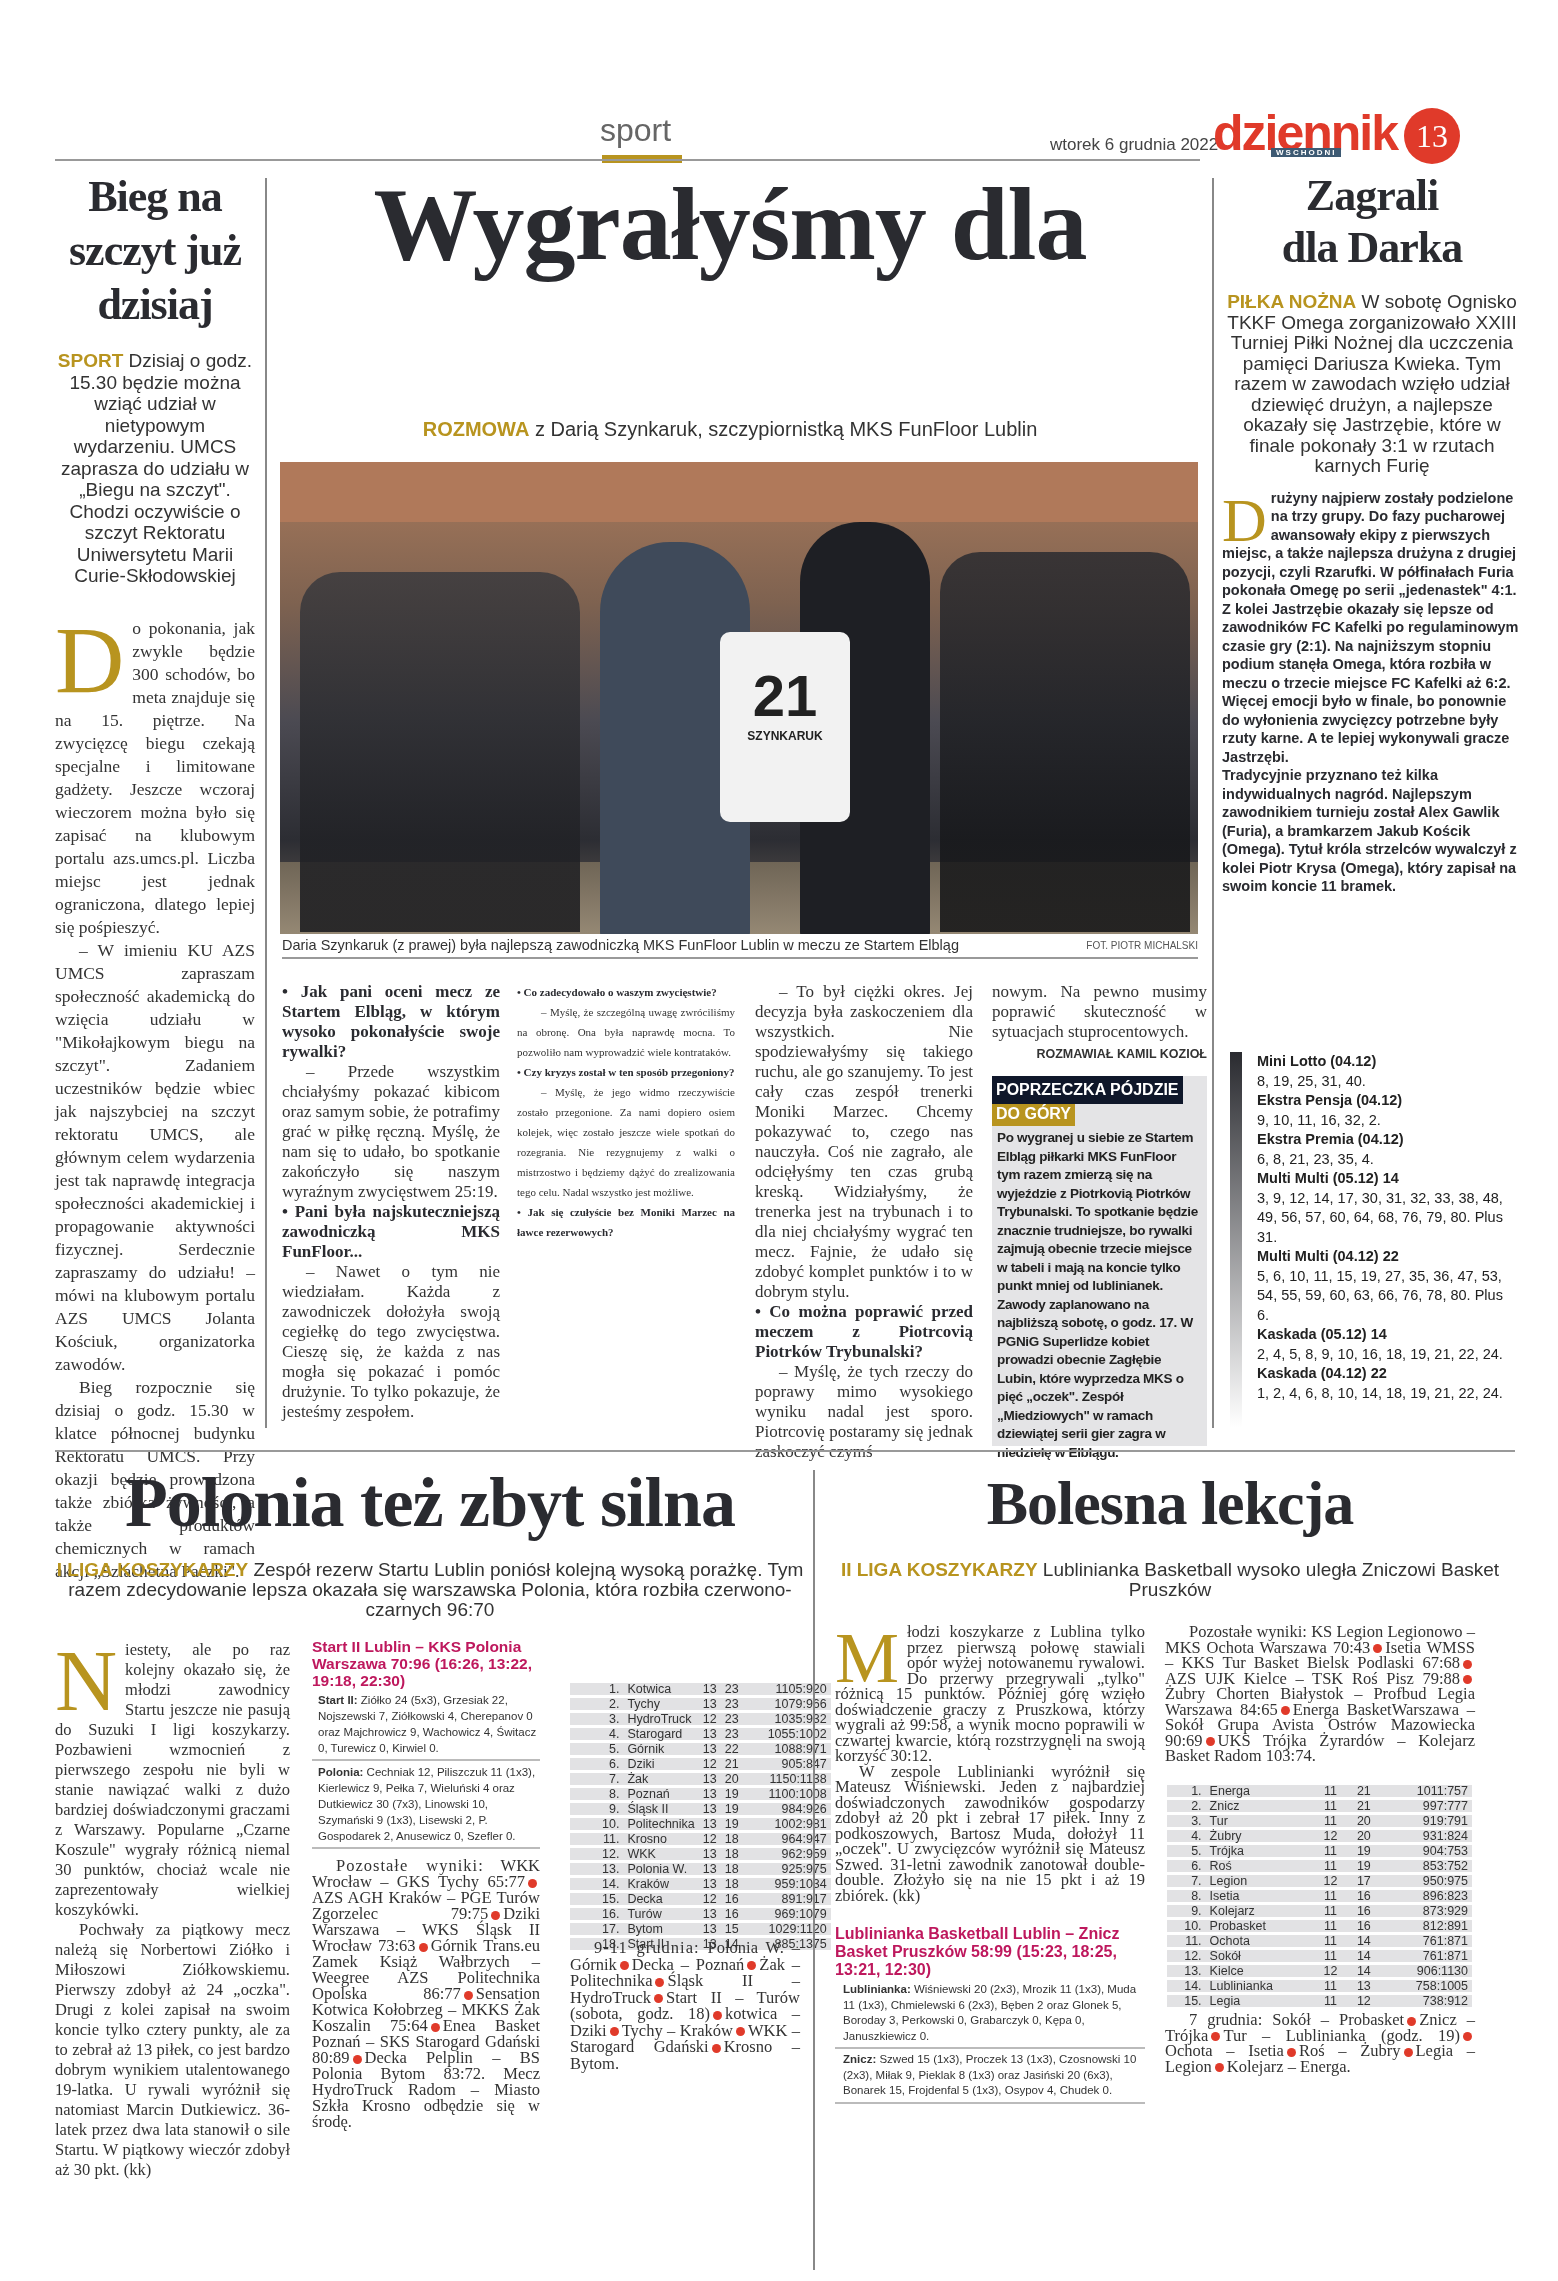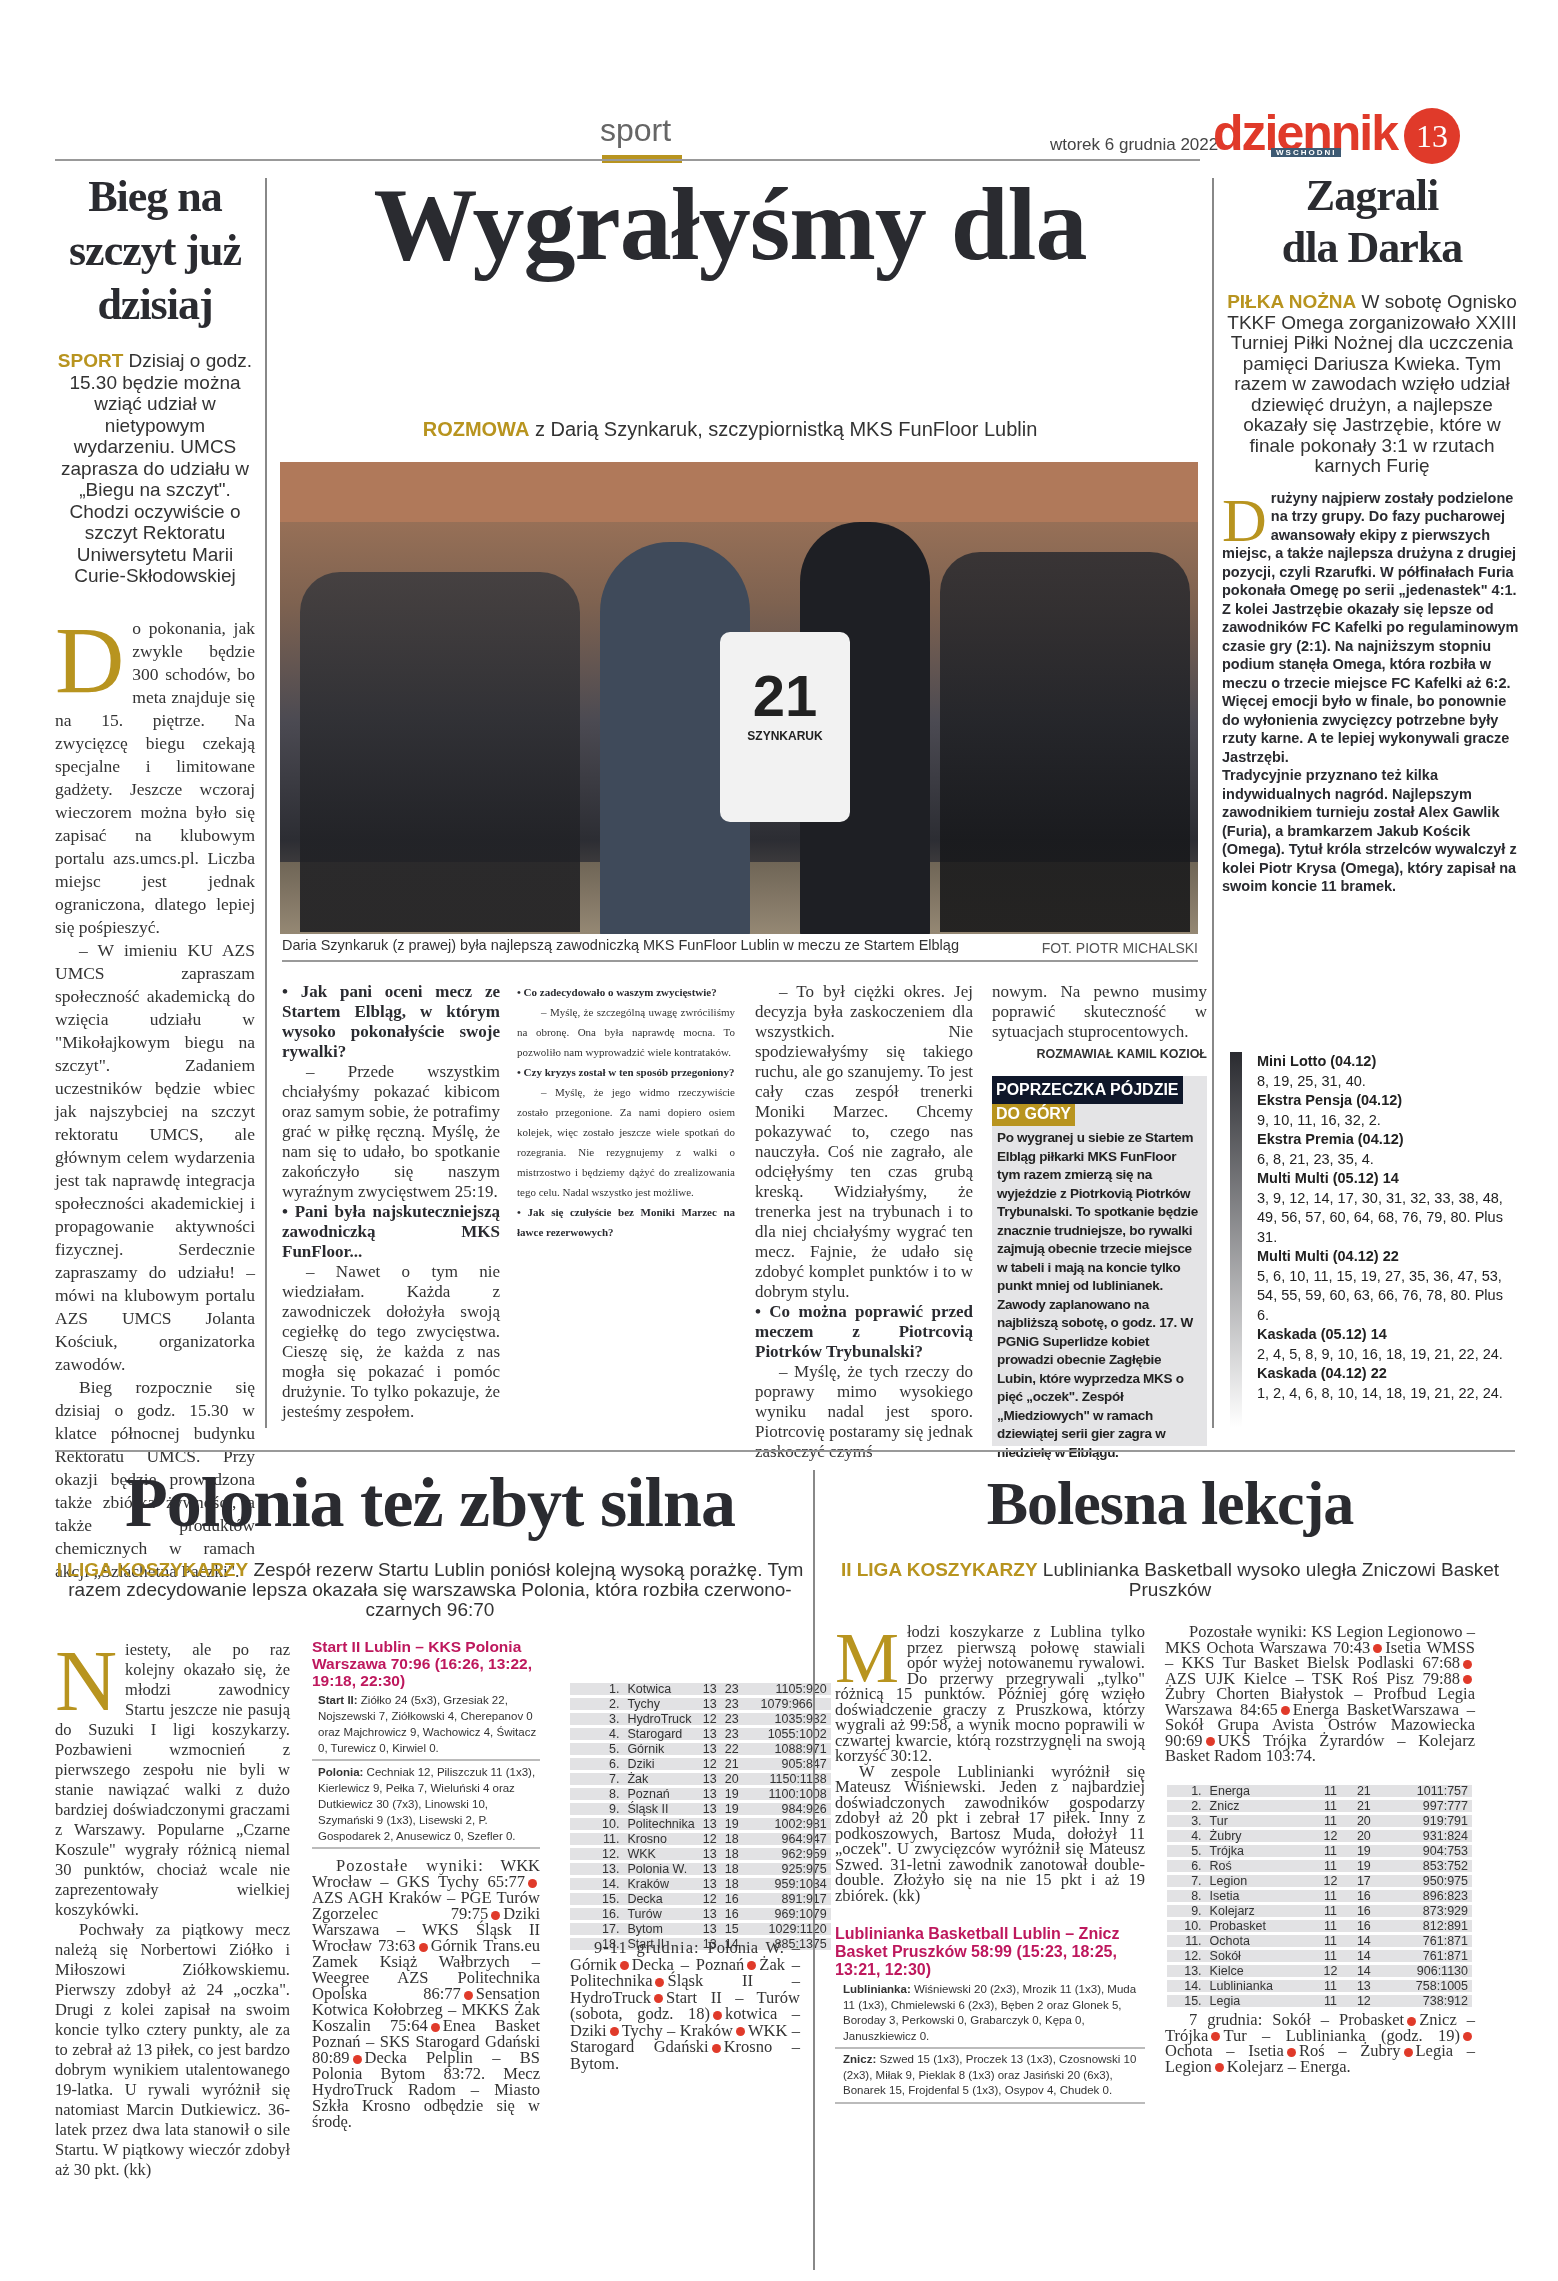--- a/index.html
+++ b/index.html
@@ -75,21 +75,21 @@
   <div class="abs" style="left:520px;top:60px;width:130px;height:420px;background:#1e1f24;border-radius:60px 60px 10px 10px"></div>
   <div class="abs" style="left:440px;top:170px;width:130px;height:190px;background:#f2f2f2;border-radius:10px;text-align:center;font-family:'Liberation Sans',sans-serif;color:#222">
     <div style="font-size:58px;font-weight:bold;margin-top:30px">21</div>
     <div style="font-size:12px;font-weight:bold">SZYNKARUK</div>
   </div>
   <div class="abs" style="left:20px;top:110px;width:280px;height:360px;background:linear-gradient(180deg,#3a3a3e,#18191d);border-radius:40px 40px 0 0;opacity:.85"></div>
   <div class="abs" style="left:660px;top:90px;width:250px;height:380px;background:linear-gradient(180deg,#2a2b30,#111214);border-radius:40px 40px 0 0;opacity:.85"></div>
 </div>
 <div class="abs sans" style="left:282px;top:937px;width:916px;font-size:14.5px;color:#333;display:flex;justify-content:space-between;border-bottom:2px solid #999;padding-bottom:4px">
   <span>Daria Szynkaruk (z prawej) była najlepszą zawodniczką MKS FunFloor Lublin w meczu ze Startem Elbląg</span>
-  <span style="font-size:14px;color:#555;margin-top:3px">FOT. PIOTR MICHALSKI</span>
+  <span style="font-size:10px;color:#555;margin-top:3px">FOT. PIOTR MICHALSKI</span>
 </div>
 
 <div class="abs body-serif" style="left:282px;top:982px;width:218px;font-size:17px;line-height:20px">
   <p class="q">• Jak pani oceni mecz ze Startem Elbląg, w którym wysoko pokonałyście swoje rywalki?</p>
   <p class="para-indent">– Przede wszystkim chciałyśmy pokazać kibicom oraz samym sobie, że potrafimy grać w piłkę ręczną. Myślę, że nam się to udało, bo spotkanie zakończyło się naszym wyraźnym zwycięstwem 25:19.</p>
   <p class="q">• Pani była najskuteczniejszą zawodniczką MKS FunFloor...</p>
   <p class="para-indent">– Nawet o tym nie wiedziałam. Każda z zawodniczek dołożyła swoją cegiełkę do tego zwycięstwa. Cieszę się, że każda z nas mogła się pokazać i pomóc drużynie. To tylko pokazuje, że jesteśmy zespołem.</p>
 </div>
 <div class="abs body-serif" style="left:517px;top:982px;width:218px;font-size:11px;line-height:20px">
   <p class="q">• Co zadecydowało o waszym zwycięstwie?</p>
@@ -179,21 +179,21 @@
           <td>Kotwica</td>
           <td style="text-align: center;">13</td>
           <td style="text-align: center;">23</td>
           <td style="text-align: right;">1105:920</td>
         </tr>
         <tr>
           <td style="text-align: right;">2.</td>
           <td>Tychy</td>
           <td style="text-align: center;">13</td>
           <td style="text-align: center;">23</td>
-          <td style="text-align: center;">1079:966</td>
+          <td style="text-align: right;">1079:966</td>
         </tr>
         <tr>
           <td style="text-align: right;">3.</td>
           <td>HydroTruck</td>
           <td style="text-align: center;">12</td>
           <td style="text-align: center;">23</td>
           <td style="text-align: right;">1035:932</td>
         </tr>
         <tr>
           <td style="text-align: right;">4.</td>

